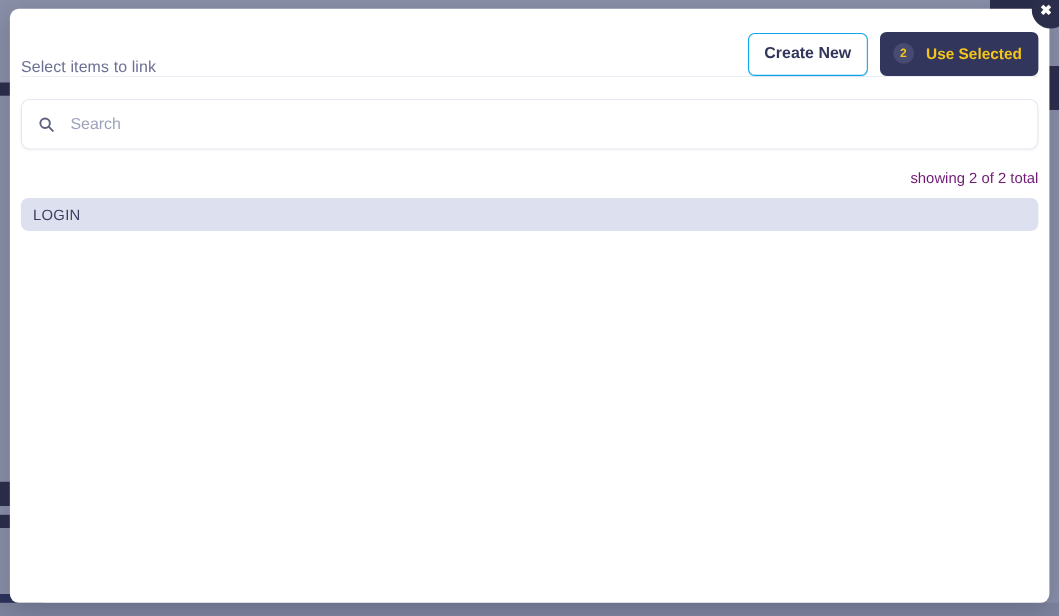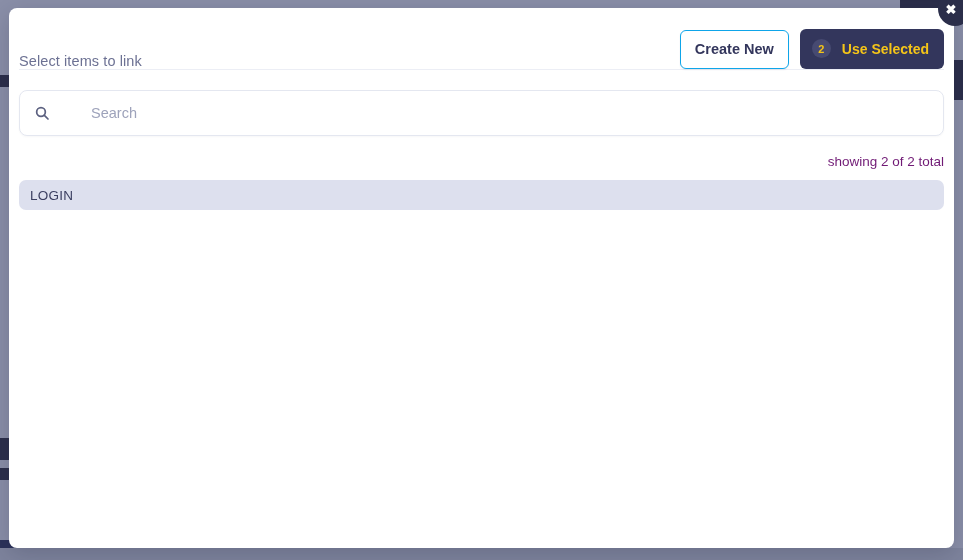--- a/index.html
+++ b/index.html
@@ -174,21 +174,20 @@
   #search-wrap {
     margin: 20px 10px 0 10px;
     height: 46px;
     border: 1px solid #e4e7f0;
     border-radius: 8px;
     display: flex;
     align-items: center;
     padding: 0 14px;
     background: #fff;
     box-shadow: 0 1px 2px rgba(40,45,80,0.04);
-    gap: 27px;
   }
   #search-input {
     border: none;
     outline: none;
     flex: 1;
     font-size: 14.5px;
     font-family: "Liberation Sans", sans-serif;
     color: #33365c;
     margin-left: 14px;
     background: transparent;

